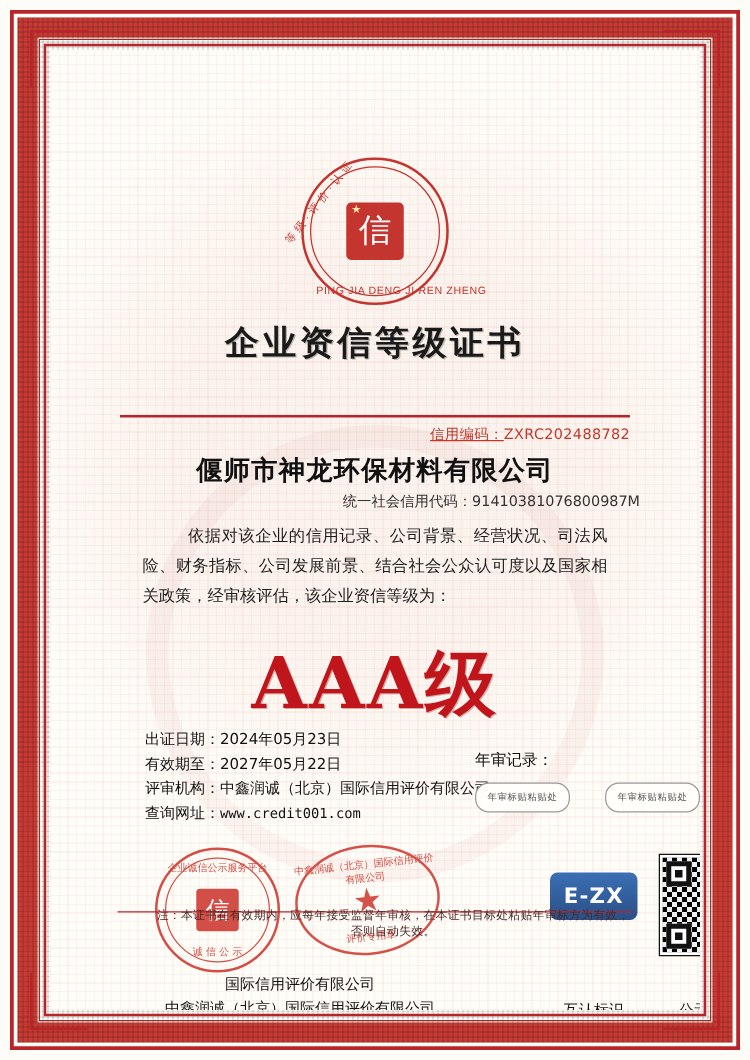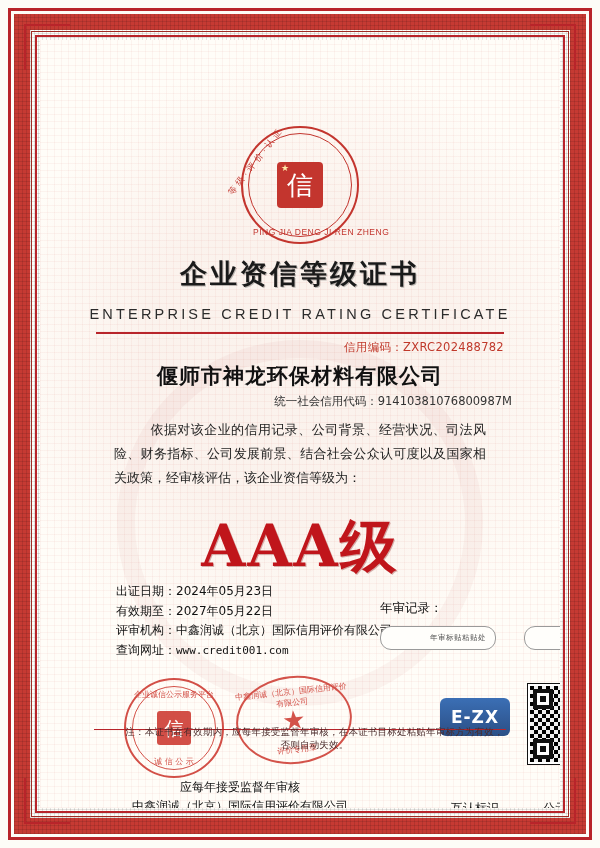--- a/index.html
+++ b/index.html
@@ -179,21 +179,21 @@
   
   .cert-no {
     position: absolute;
     top: 252px;
     right: 8px;
     font-size: 11.5px;
     color: #c0392b;
     letter-spacing: 0.3px;
     font-family: "DejaVu Sans", sans-serif;
   }
-  .cert-no .label { color: #c0392b; }
+  .cert-no .label { color: #c0392b; text-decoration: underline; }
   .cert-no .value { color: #c0392b; }
 
   
   .company-name {
     position: absolute;
     top: 274px;
     left: 0; right: 0;
     text-align: center;
     font-family: "DejaVu Sans", sans-serif;
     font-weight: bold;
@@ -273,21 +273,20 @@
     width: 74px;
     height: 22px;
     border: 1px solid #9a9a9a;
     border-radius: 11px;
     font-size: 7.5px;
     color: #555;
     text-align: center;
     line-height: 22px;
     letter-spacing: 0.5px;
     background: #fffefb;
-    padding-left: 40px;
   }
 
   
   .seals {
     position: absolute;
     top: 588px;
     left: 0; right: 0;
     height: 110px;
   }
   .seal {
@@ -502,21 +501,20 @@
           <span style="transform: rotate(-52deg) translate(-50px,-55px)">等 级 · 评 价 · 认 证</span>
           <span style="transform: translate(-47px,42px)">PING JIA DENG JI REN ZHENG</span>
         </div>
         <div class="emblem-core">
           <span class="star">★</span>
           <span>信</span>
         </div>
       </div>
 
       <div class="title-cn">企业资信等级证书</div>
-      <div class="title-en">ENTERPRISE CREDIT RATING CERTIFICATE</div>
       <div class="title-rule"></div>
 
       <div class="cert-no">
         <span class="label">信用编码：</span><span class="value">ZXRC202488782</span>
       </div>
 
       <div class="company-name">偃师市神龙环保材料有限公司</div>
       <div class="company-code">
         <span>统一社会信用代码：</span><span>91410381076800987M</span>
       </div>
@@ -568,21 +566,21 @@
 
         <div class="seal qr">
           <div class="corner-box cb-tl"></div>
 
           <div class="corner-box cb-bl"></div>
         </div>
       </div>
 
       <div class="seal-captions">
         <div class="cap-left">
-          <div>应每年接受监督年审核</div>
+          <div>国际信用评价有限公司</div>
           <div>中鑫润诚（北京）国际信用评价有限公司</div>
         </div>
         <div class="cap-mutual">互认标识</div>
         <div class="cap-qr">公示系统</div>
       </div>
 
       <div class="footnote-rule"></div>
       <div class="footnote">注：本证书在有效期内，应每年接受监督年审核，在本证书目标处粘贴年审标方为有效，否则自动失效。</div>
 
     </div>

